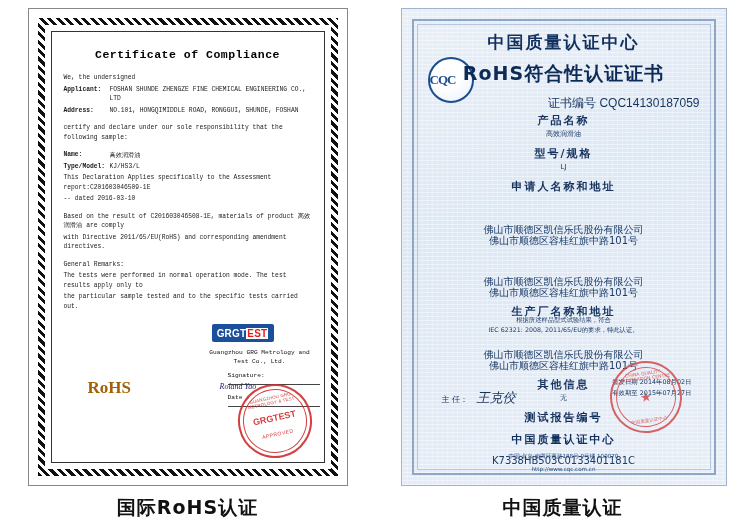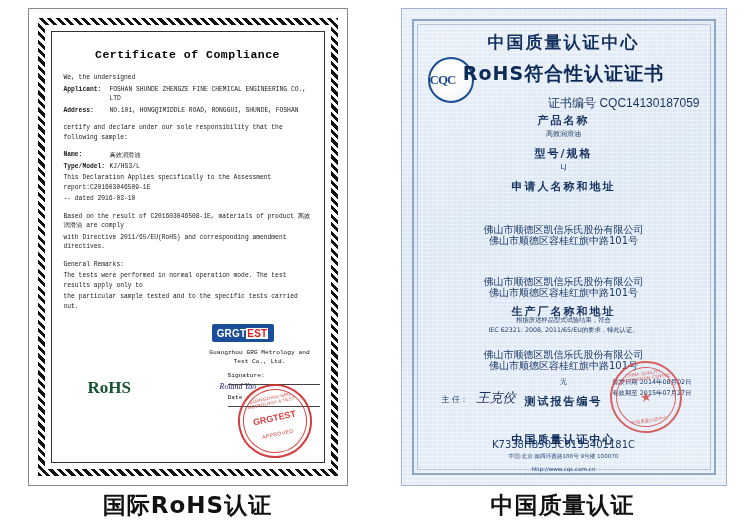--- a/index.html
+++ b/index.html
@@ -118,21 +118,21 @@
   .rohs-date-label {
     position: absolute; left: 176px; top: 362px;
     font-family: "Liberation Mono", monospace;
     font-size: 6.2px; color: #111;
   }
   .rohs-dateline { position: absolute; left: 176px; top: 374px; width: 92px; border-bottom: 1px solid #444; }
   .rohs-big {
     position: absolute;
     left: 36px; top: 346px;
     font-family: "Liberation Serif", serif;
-    font-size: 17px; font-weight: bold; color: #14532d;
+    font-size: 17px; font-weight: bold; color: #a16207;
   }
   .stamp {
     position: absolute;
     left: 186px; top: 352px;
     width: 74px; height: 74px;
     border: 2px solid #d03030;
     border-radius: 50%;
     transform: rotate(-12deg);
     opacity: 0.92;
   }
@@ -298,21 +298,21 @@
     font-family: "DejaVu Sans", sans-serif;
     font-size: 5.6px; color: #24497c;
   }
 
   
   .caption {
     position: absolute;
     left: 0; right: 0; bottom: 8px;
     text-align: center;
     font-family: "DejaVu Sans", sans-serif;
-    font-size: 23px;
+    font-size: 19px;
     font-weight: bold;
     color: #111111;
     letter-spacing: 1px;
   }
 </style>
 </head>
 <body>
 
 <div class="page">
 
@@ -428,20 +428,21 @@
           </div>
           <div class="cqc-block">
             <div class="cqc-row">
                 <div class="lbl">生产厂名称和地址</div>
             <div class="val small" style="white-space:pre-line">佛山市顺德区凯信乐氏股份有限公司
 佛山市顺德区容桂红旗中路101号</div>
               </div>
           </div>
           <div class="cqc-block">
             <div class="cqc-row">
+                <div class="lbl">其他信息</div>
             <div class="val">无</div>
               </div>
           </div>
           <div class="cqc-block">
             <div class="cqc-row">
                 <div class="lbl">测试报告编号</div>
             <div class="val small">K7338HB503C0133401181C</div>
               </div>
           </div>
         </div>

